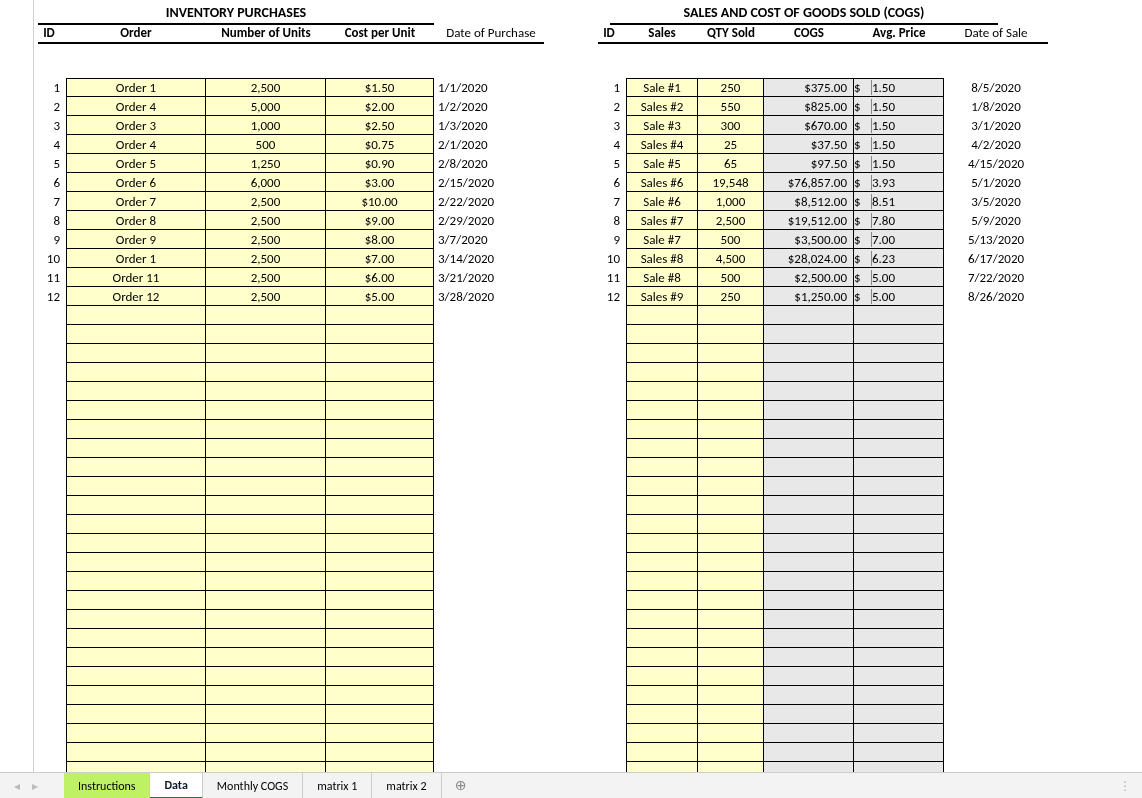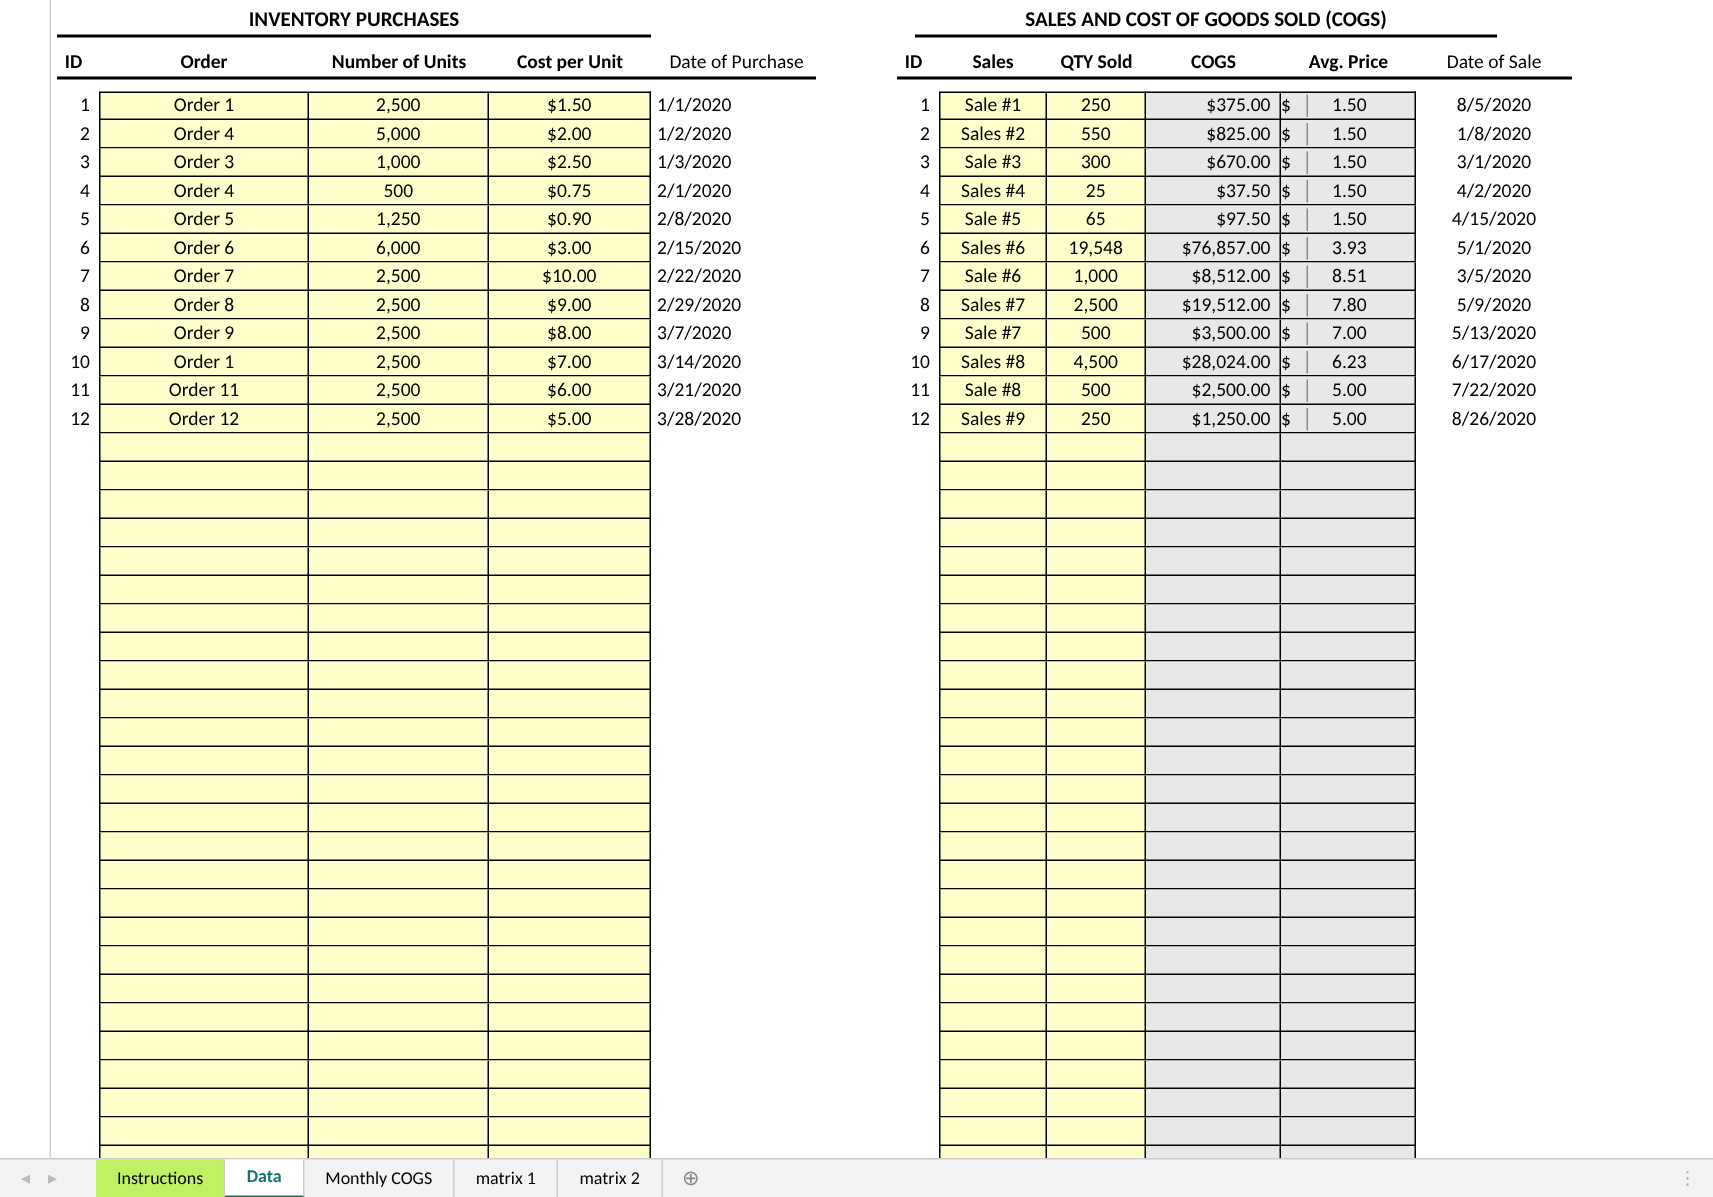--- a/index.html
+++ b/index.html
@@ -40,21 +40,21 @@
     text-align: center;
     border-bottom: 2px solid #000;
     padding: 2px 0 2px 0;
     font-size: 14px;
   }
   .title.purchases { width: 396px; }
   .title.spacer { width: 176px; border-bottom: none; }
   .title.sales { width: 388px; }
 
   .blk { display: flex; flex-direction: column; }
-  .hdrrow { display: flex; height: 36px; align-items: center; font-weight: bold; }
+  .hdrrow { display: flex; height: 53px; align-items: flex-start; font-weight: bold; }
   .hdrrow > div { text-align: center; padding-bottom: 2px; }
 
   .idcol { width: 28px; text-align: right; padding-right: 6px; }
   .ordcol { width: 140px; }
   .unitscol { width: 120px; }
   .costcol { width: 108px; }
   .datep { width: 110px; text-align: right; padding-left: 4px; font-weight: normal;}
   .datep-h { width: 110px; text-align: left; padding-left: 4px;}
 
   .gapcol { width: 54px; }
@@ -80,21 +80,21 @@
   .hdrrow .ordcol, .hdrrow .unitscol, .hdrrow .costcol,
   .hdrrow .salescol, .hdrrow .qtycol, .hdrrow .cogscol, .hdrrow .avgcol {
     border-bottom: 2px solid #000;
   }
   .hdrrow .idcol, .hdrrow .datep-h, .hdrrow .datescol-h {
     border-bottom: 2px solid #000;
   }
 
   .avgpair { display: flex; width: 90px; }
   .avgpair .d { width: 18px; border-right: 1px solid #888; justify-content: center; }
-  .avgpair .v { flex: 1; justify-content: flex-end; padding-right: 6px; margin-left: 16px; }
+  .avgpair .v { flex: 1; justify-content: flex-end; padding-right: 6px; }
   .cogscol.cell-g { justify-content: flex-end; padding-right: 6px;}
   
   
   .tabbar {
     position: absolute;
     left: 0; right: 0; bottom: 0;
     height: 26px;
     background: #f3f3f3;
     border-top: 1px solid #ccc;
     display: flex;
@@ -110,21 +110,21 @@
   }
   .tab {
     padding: 4px 14px;
     border-right: 1px solid #ccc;
     background: #fff0;
     cursor: pointer;
     height: 26px;
     display: flex; align-items: center;
   }
   .tab.instr { background: #bef264; }
-  .tab.active { background: #fff; border-bottom: 2px solid #217346; font-weight: bold; color: #0f766e; }
+  .tab.active { background: #fff; border-bottom: 2px solid #217346; font-weight: bold; color: #0f172a; }
   .tab:first-of-type { border-left: 1px solid #ccc; }
   .addsheet {
     width: 26px; height: 26px;
     display: flex; align-items: center; justify-content: center;
     color: #888; cursor: pointer; font-size: 14px;
     margin-left: 6px;
   }
   .tabdots {
     margin-left: auto; margin-right: 10px; color: #aaa; letter-spacing: 1px;
     cursor: pointer;

